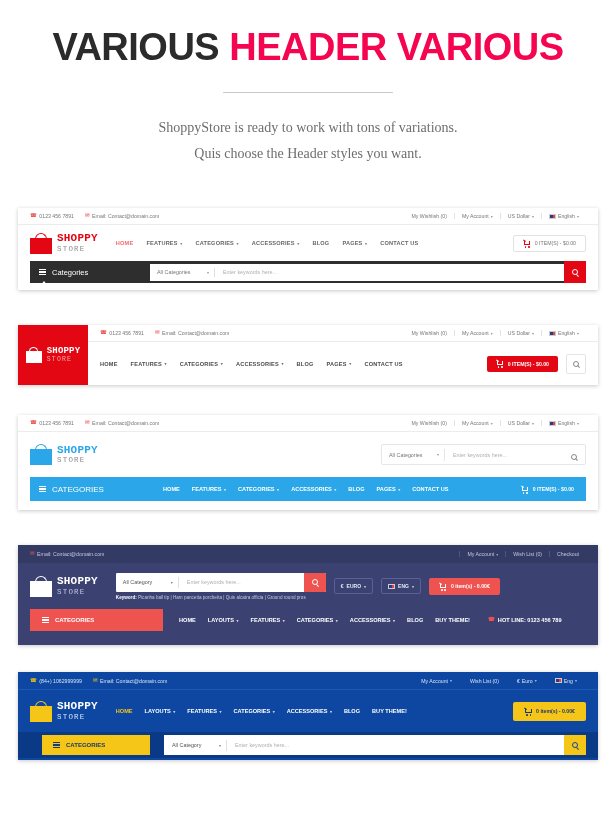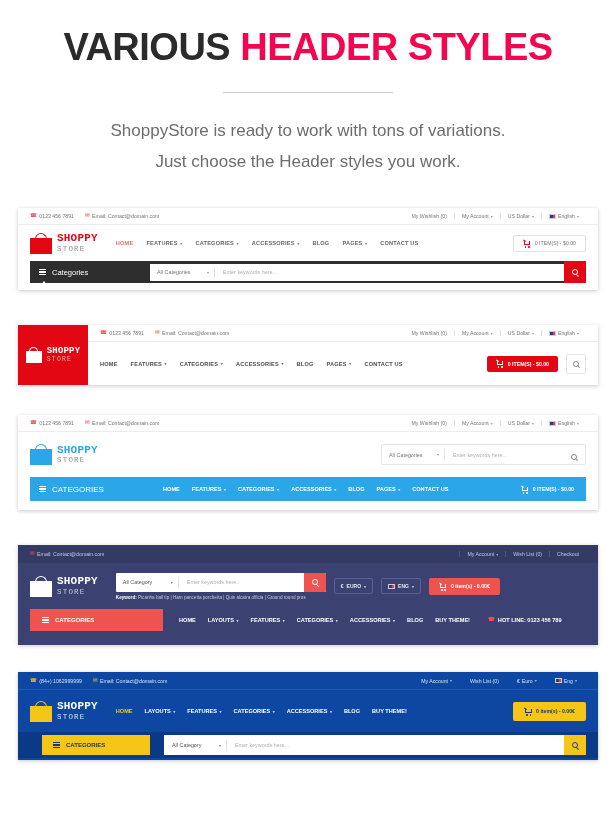--- a/index.html
+++ b/index.html
@@ -18,24 +18,25 @@
     font-size: 38px;
     font-weight: 900;
     letter-spacing: -0.5px;
     line-height: 1;
   }
   .t-dark { color:#2b2b2b; }
   .t-pink { color:#f5054f; }
   .rule { width:170px; height:1px; background:#c9c9c9; margin:26px auto 0; }
   .subtitle {
     margin-top:22px;
-    font-size:17px;
+    font-size:14px;
     color:#6d6d6d;
     line-height:1.85;
     font-weight:400;
+    font-family:Liberation Serif, serif;
   }
 
   
   .mock {
     position:absolute;
     left:18px;
     width:580px;
     background:#fff;
     box-shadow: 0 1px 4px rgba(0,0,0,0.22);
     overflow:hidden;
@@ -200,26 +201,26 @@
   #h5 .sbtn { width:22px;height:20px;background:#f5c518;display:flex;align-items:center;justify-content:center;color:#0d47a1; margin-right:12px;}
 </style>
 </head>
 <body>
 
 <div class="page">
 
   <div class="title-wrap">
     <div class="main-title">
       <span class="t-dark">VARIOUS</span>
-      <span class="t-pink">HEADER STYLES</span>
+      <span class="t-pink">HEADER VARIOUS</span>
     </div>
     <div class="rule"></div>
     <div class="subtitle">
       <div>ShoppyStore is ready to work with tons of variations.</div>
-      <div>Just choose the Header styles you work.</div>
+      <div>Quis choose the Header styles you want.</div>
     </div>
   </div>
 
   <div class="mock" id="h1">
     <div class="topbar">
       <div class="tb-left">
         <span class="tb-item">
           <span class="ico">☎</span>
           <span>0123 456 7891</span>
         </span>

